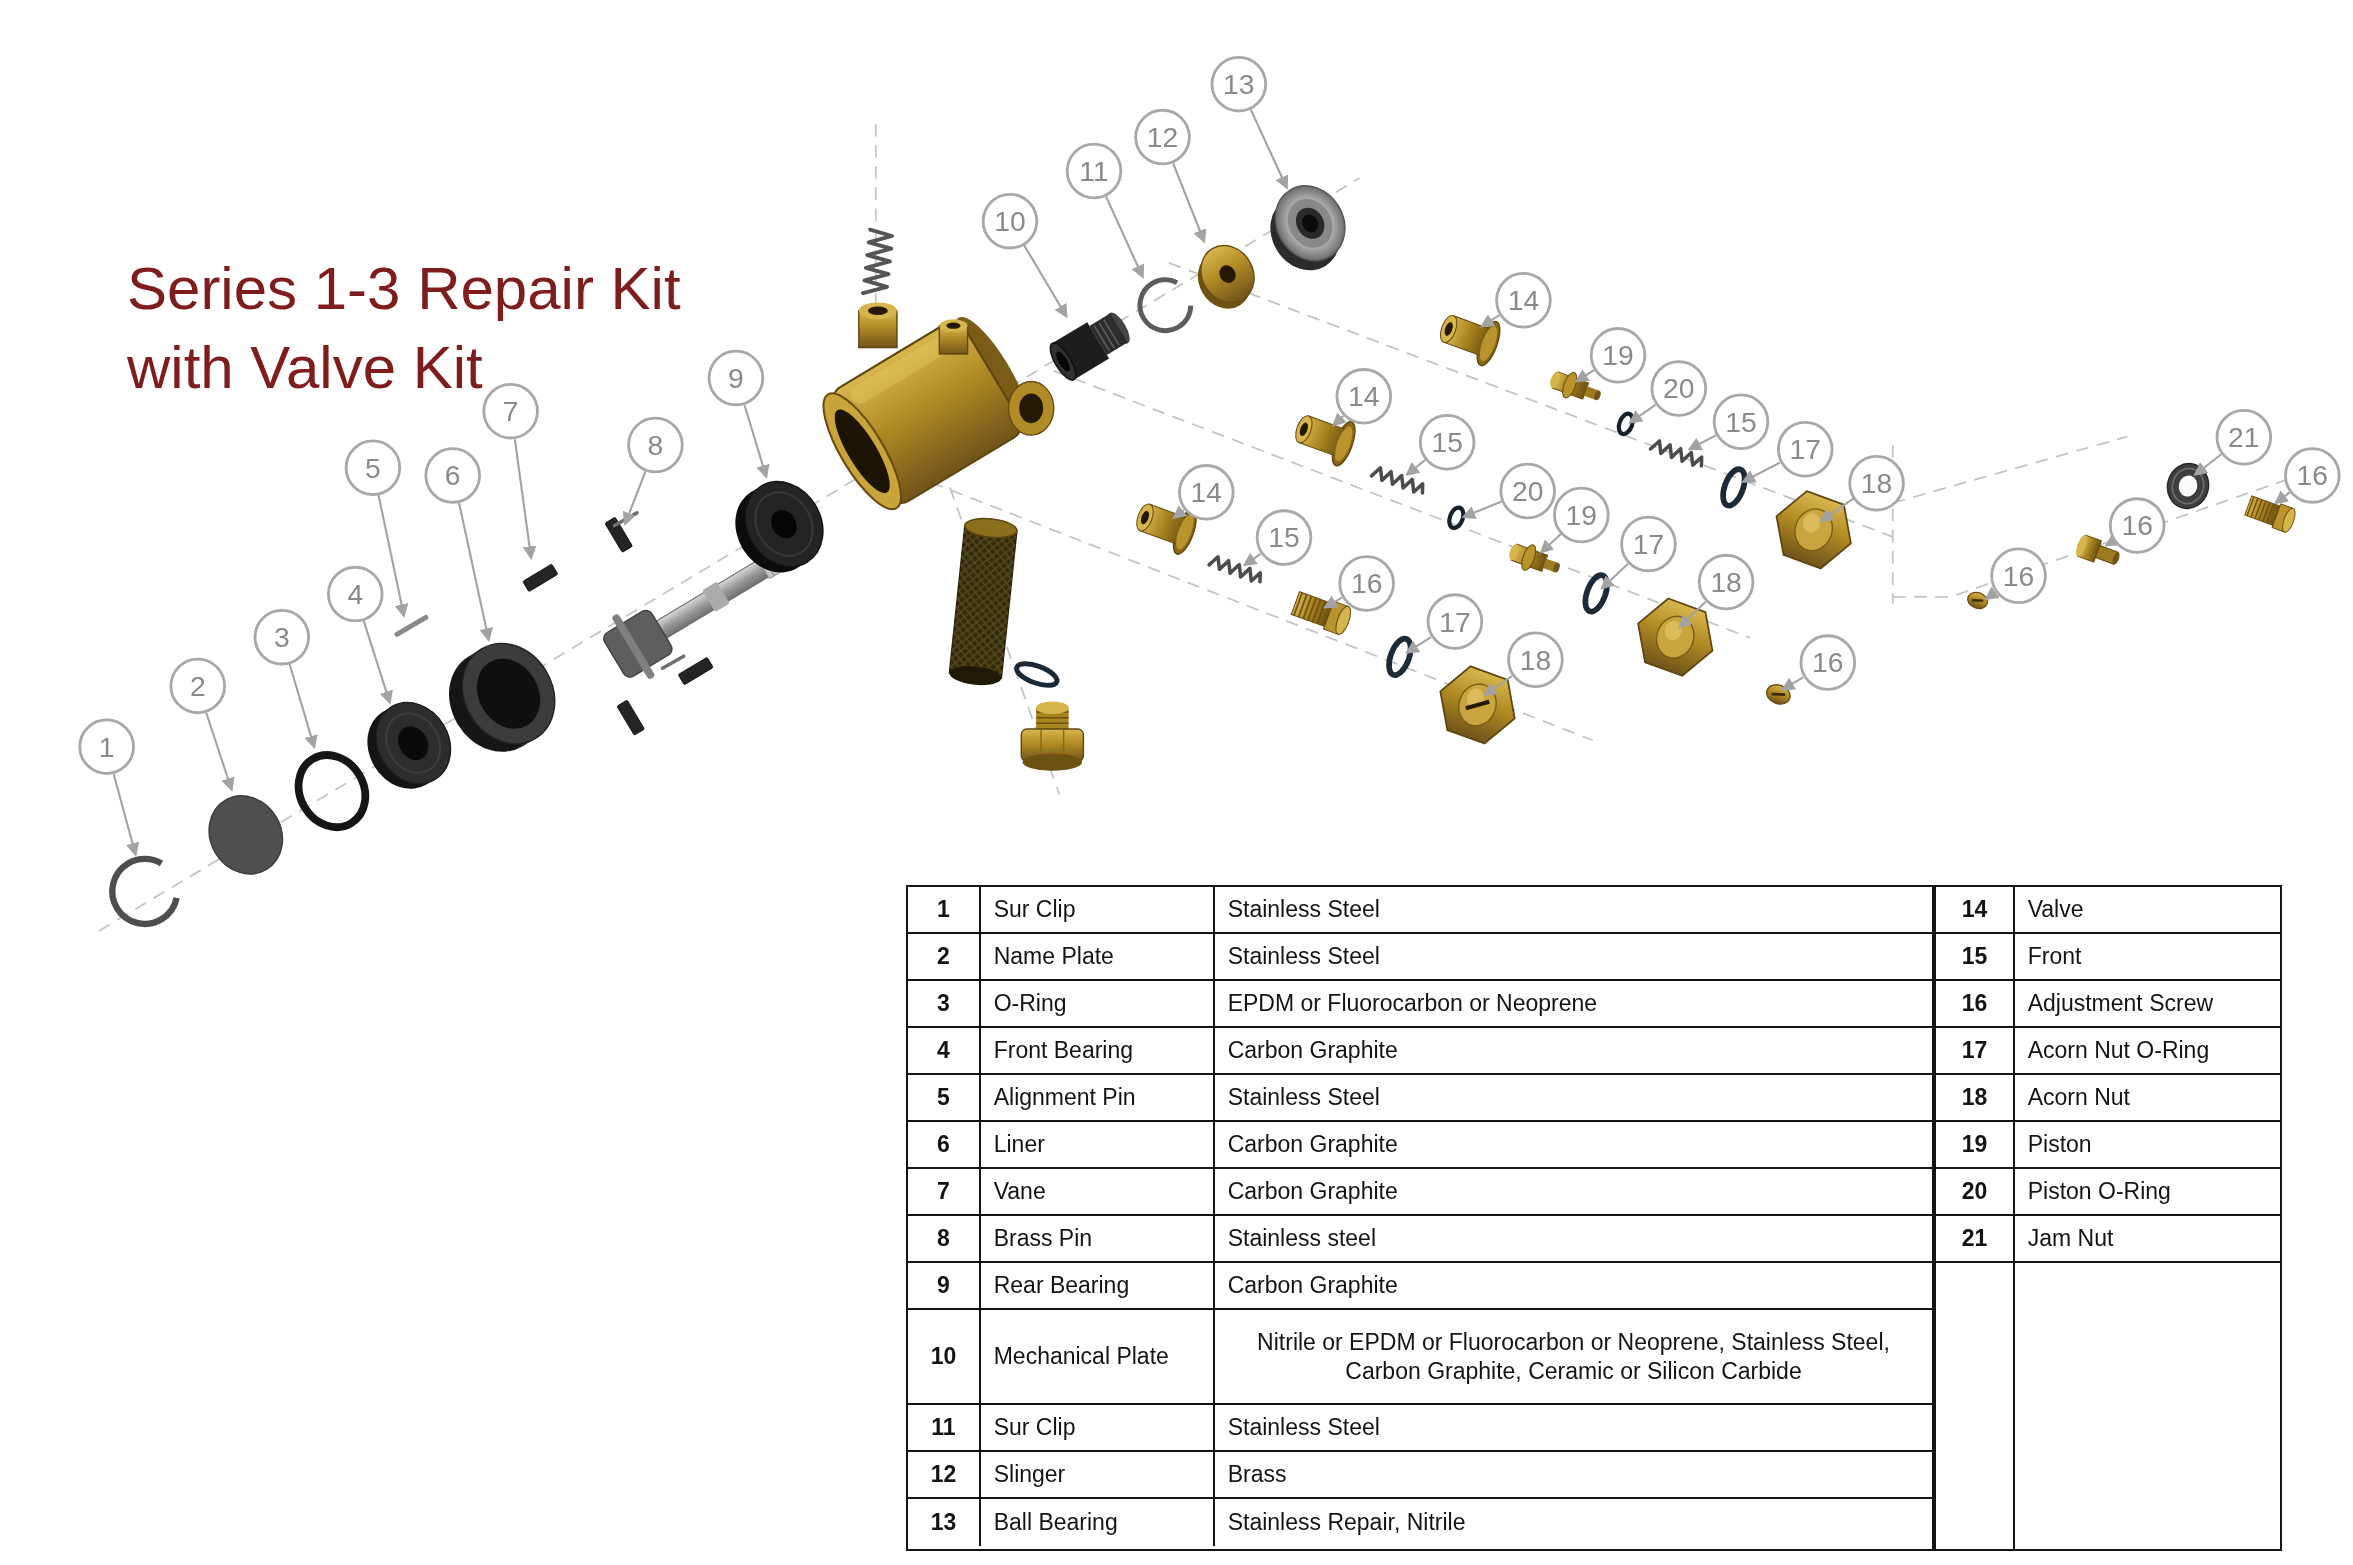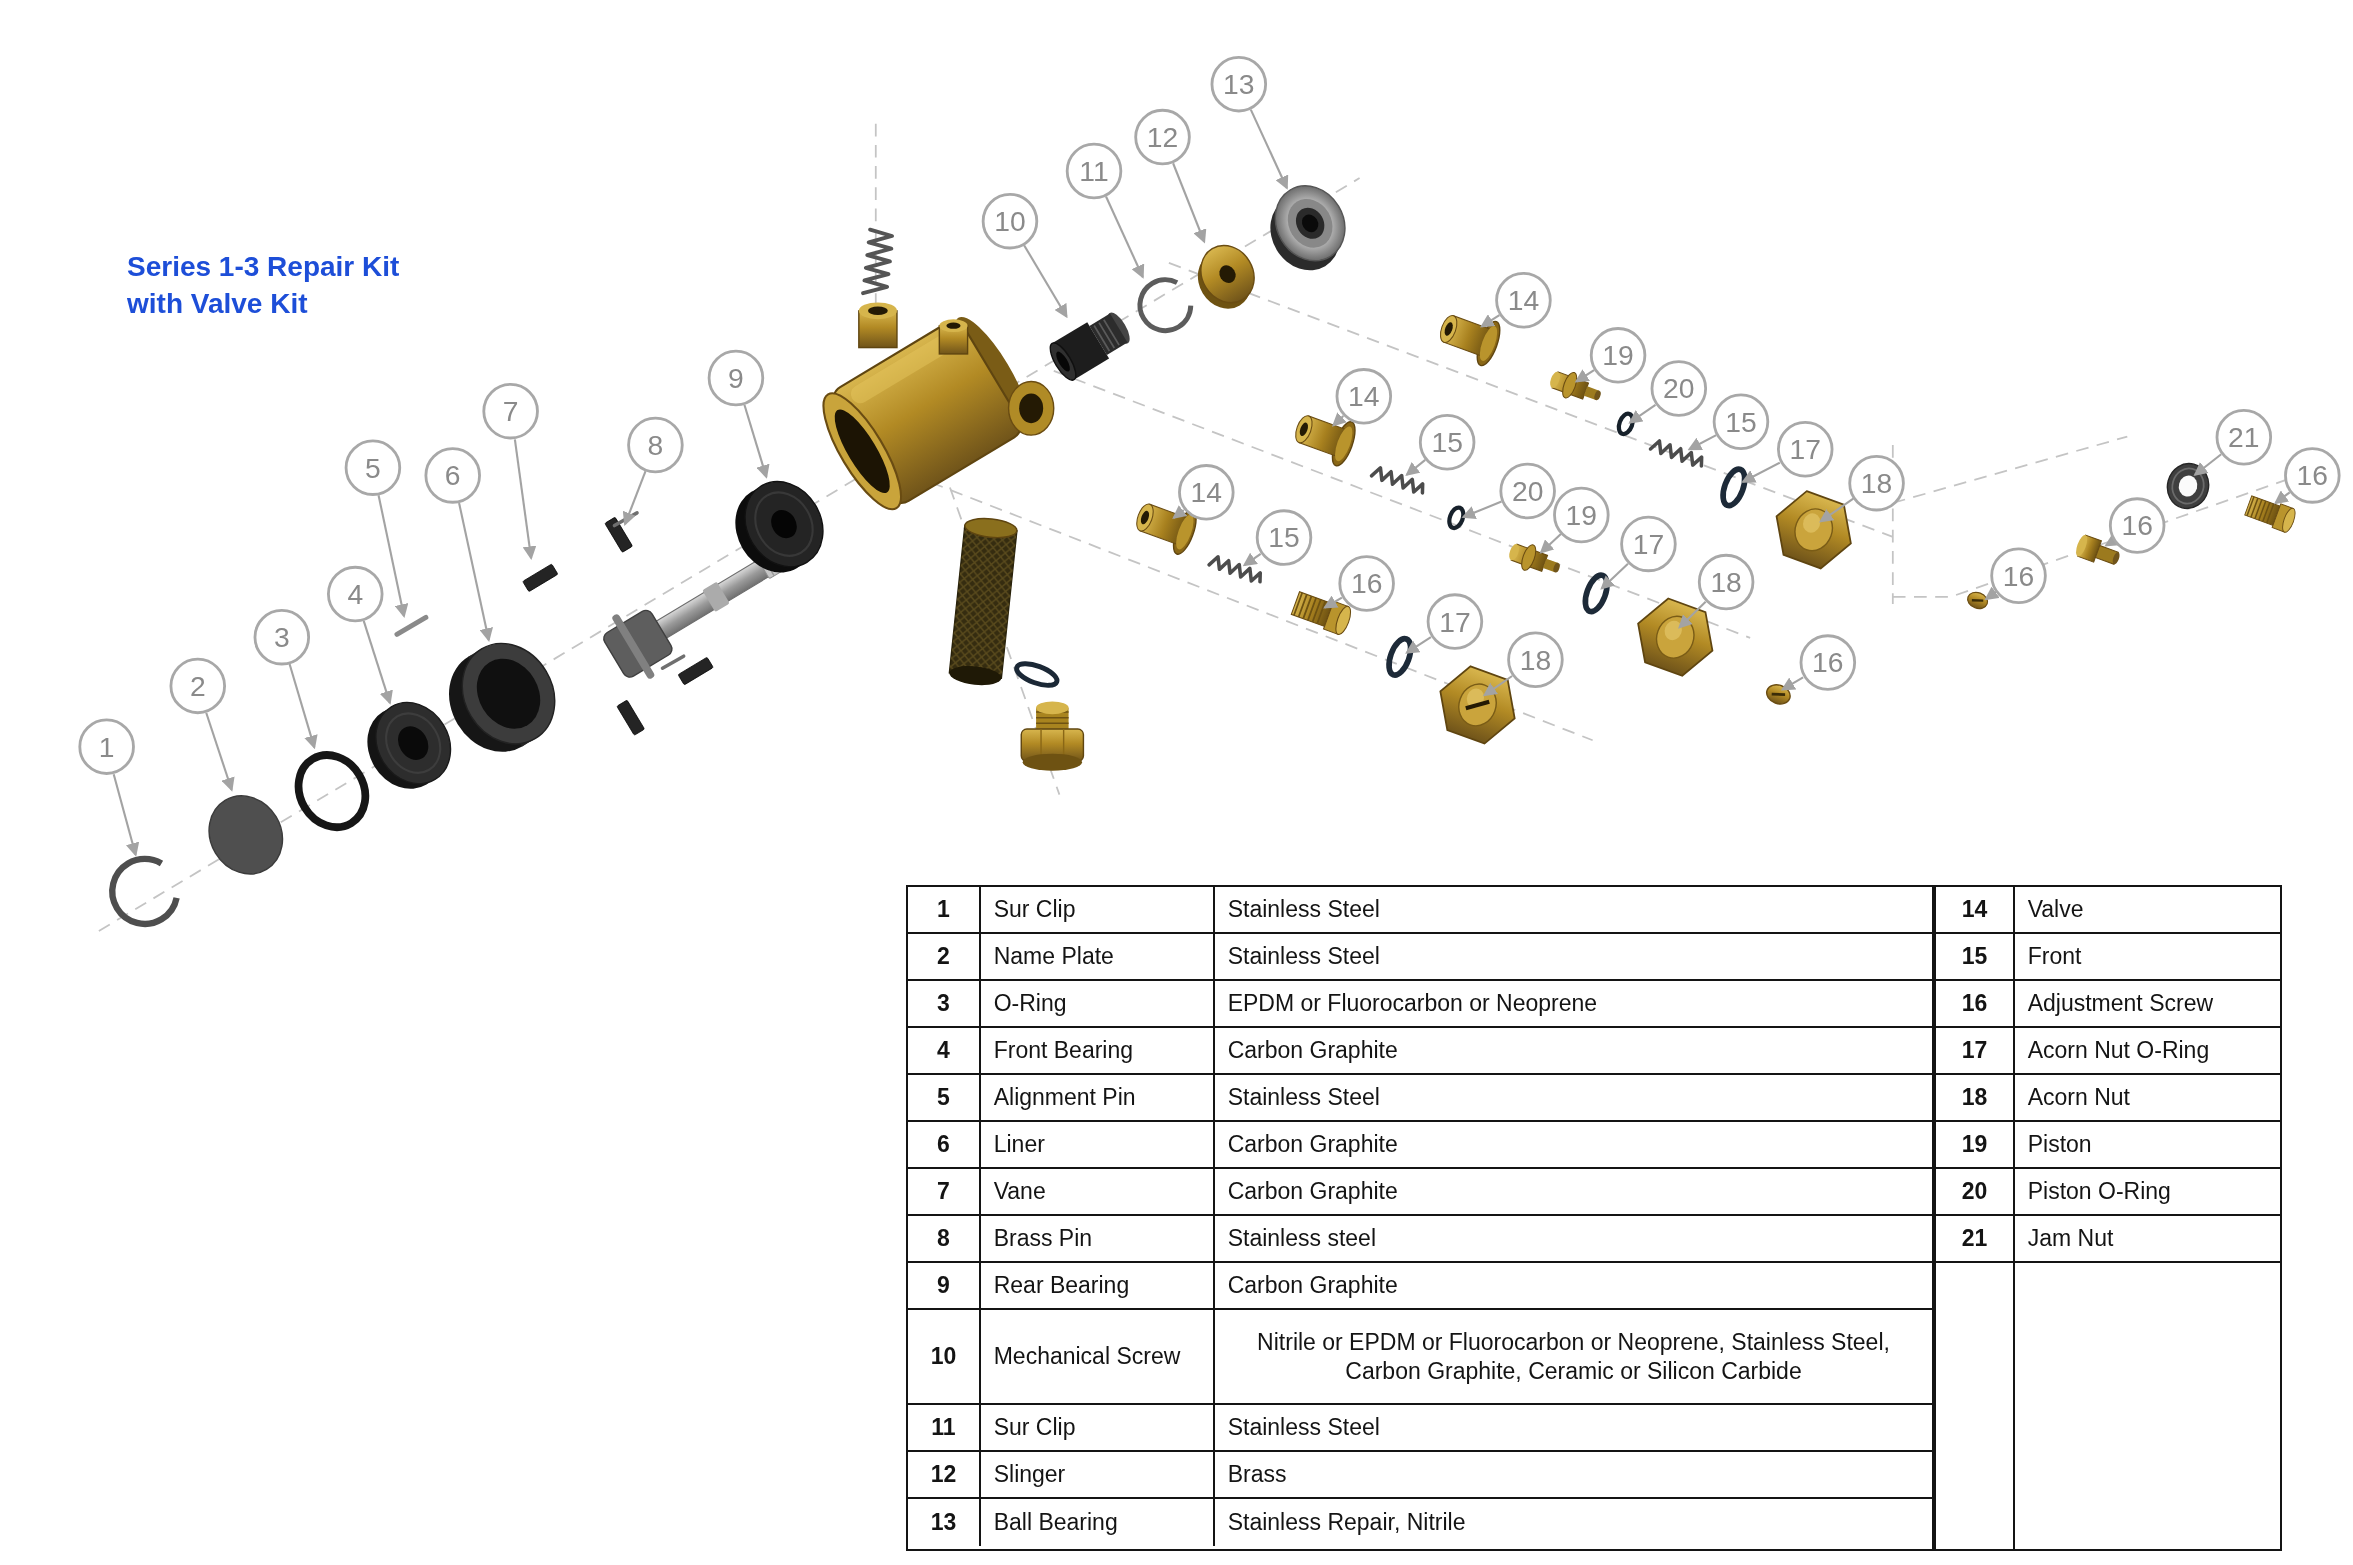--- a/index.html
+++ b/index.html
@@ -3,21 +3,21 @@
 <meta charset="utf-8">
 <style>
   html,body{margin:0;padding:0;}
   body{width:2354px;height:1566px;background:#ffffff;position:relative;overflow:hidden;
        font-family:"Liberation Sans",sans-serif;}
   svg.diagram{position:absolute;left:0;top:0;}
   .dash path{fill:none;stroke:#c4c4c4;stroke-width:2.5;stroke-dasharray:18 12;}
   .ld{stroke:#a3a3a3;stroke-width:3;fill:none;}
   .cc{fill:#ffffff;stroke:#a8a8a8;stroke-width:4;}
   .ct{font-family:"Liberation Sans",sans-serif;font-size:40px;fill:#8a8a8a;text-anchor:middle;}
-  .title{position:absolute;left:127px;top:249px;font-size:28px;font-weight:700;color:#1d4ed8;
+  .title{position:absolute;left:127px;top:249px;font-size:60px;font-weight:400;color:#7f1d1d;
          line-height:1.32;letter-spacing:0;}
   .parts-table-wrap{position:absolute;left:906px;top:885px;height:662px;display:flex;
          align-items:stretch;border:2.8px solid #141414;background:#fff;}
   .tcol{height:100%;}
   .tcol-left{display:grid;grid-template-columns:73px 234px 717px;
          grid-template-rows:repeat(9,47px) 95px repeat(3,47px);}
   .tcol-right{display:grid;grid-template-columns:79px 265px;
          grid-template-rows:repeat(8,47px) minmax(0,1fr);border-left:4.2px solid #141414;}
   .cell{box-sizing:border-box;border-right:2.1px solid #141414;border-bottom:2.1px solid #141414;
         display:flex;align-items:center;font-size:23px;color:#141414;}
@@ -520,21 +520,21 @@
       <div class="cell num">7</div>
       <div class="cell txt">Vane</div>
       <div class="cell txt">Carbon Graphite</div>
       <div class="cell num">8</div>
       <div class="cell txt">Brass Pin</div>
       <div class="cell txt">Stainless steel</div>
       <div class="cell num">9</div>
       <div class="cell txt">Rear Bearing</div>
       <div class="cell txt">Carbon Graphite</div>
       <div class="cell num">10</div>
-      <div class="cell txt">Mechanical Screw</div>
+      <div class="cell txt">Mechanical Plate</div>
       <div class="cell txt">Nitrile or EPDM or Fluorocarbon or Neoprene, Stainless Steel, Carbon Graphite, Ceramic or Silicon Carbide</div>
       <div class="cell num">11</div>
       <div class="cell txt">Sur Clip</div>
       <div class="cell txt">Stainless Steel</div>
       <div class="cell num">12</div>
       <div class="cell txt">Slinger</div>
       <div class="cell txt">Brass</div>
       <div class="cell num last">13</div>
       <div class="cell txt last">Ball Bearing</div>
       <div class="cell txt last">Stainless Repair, Nitrile</div>

